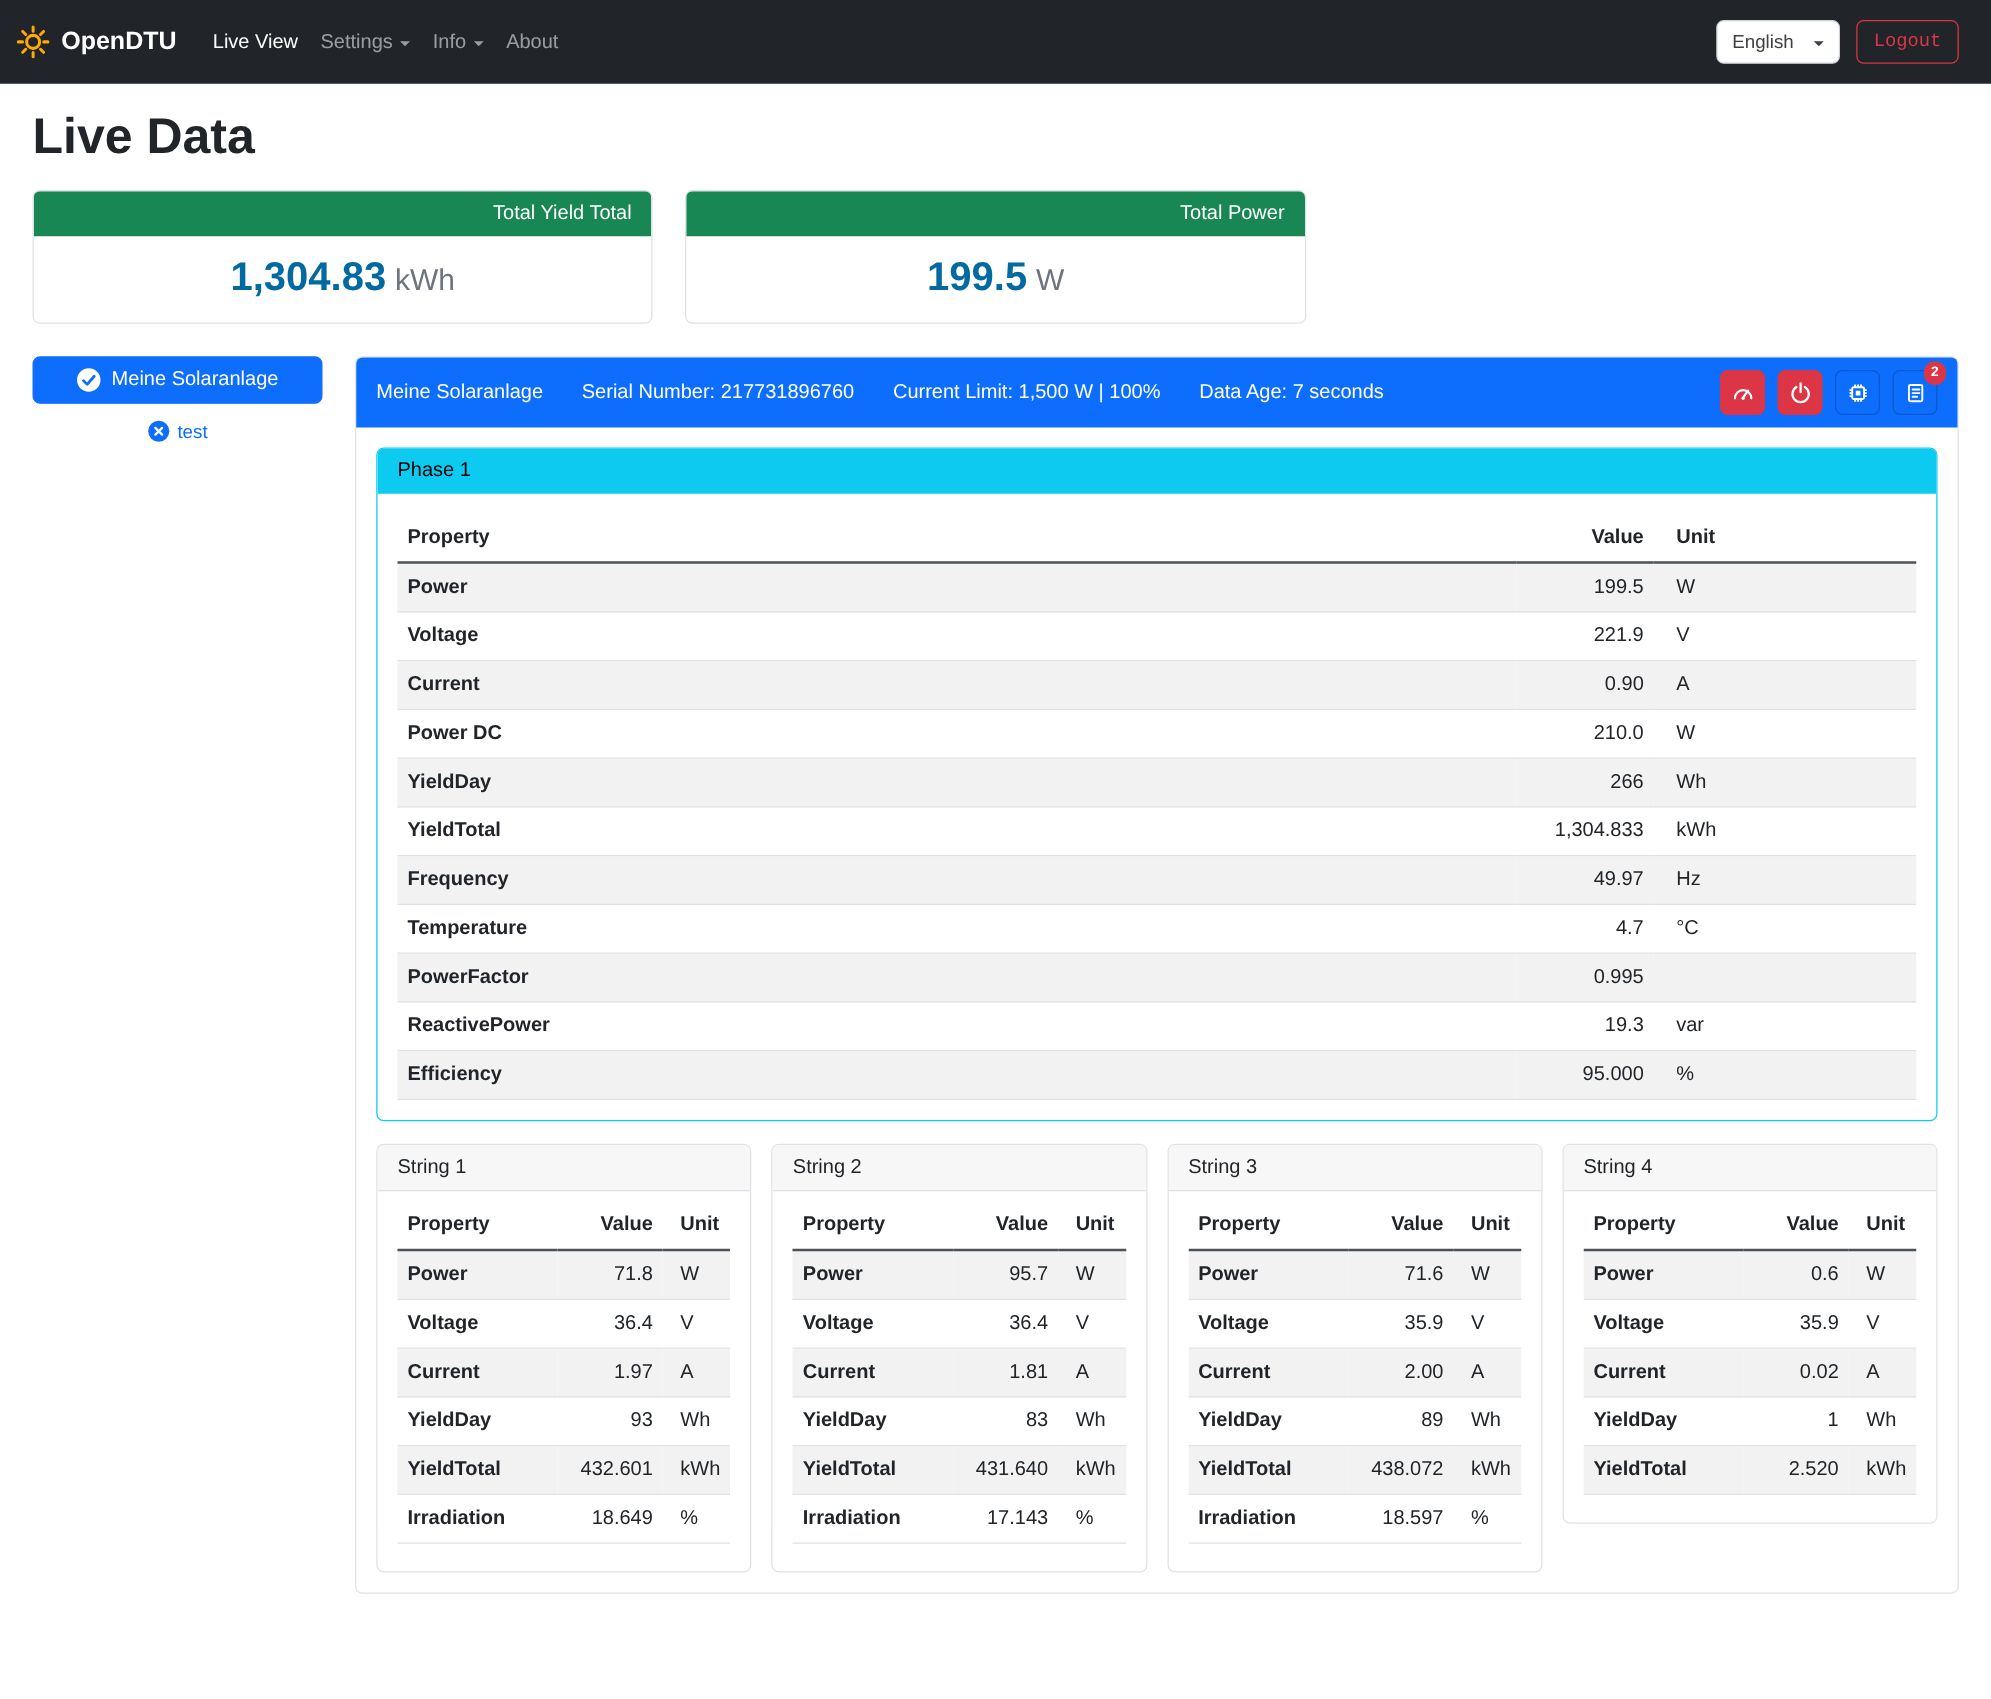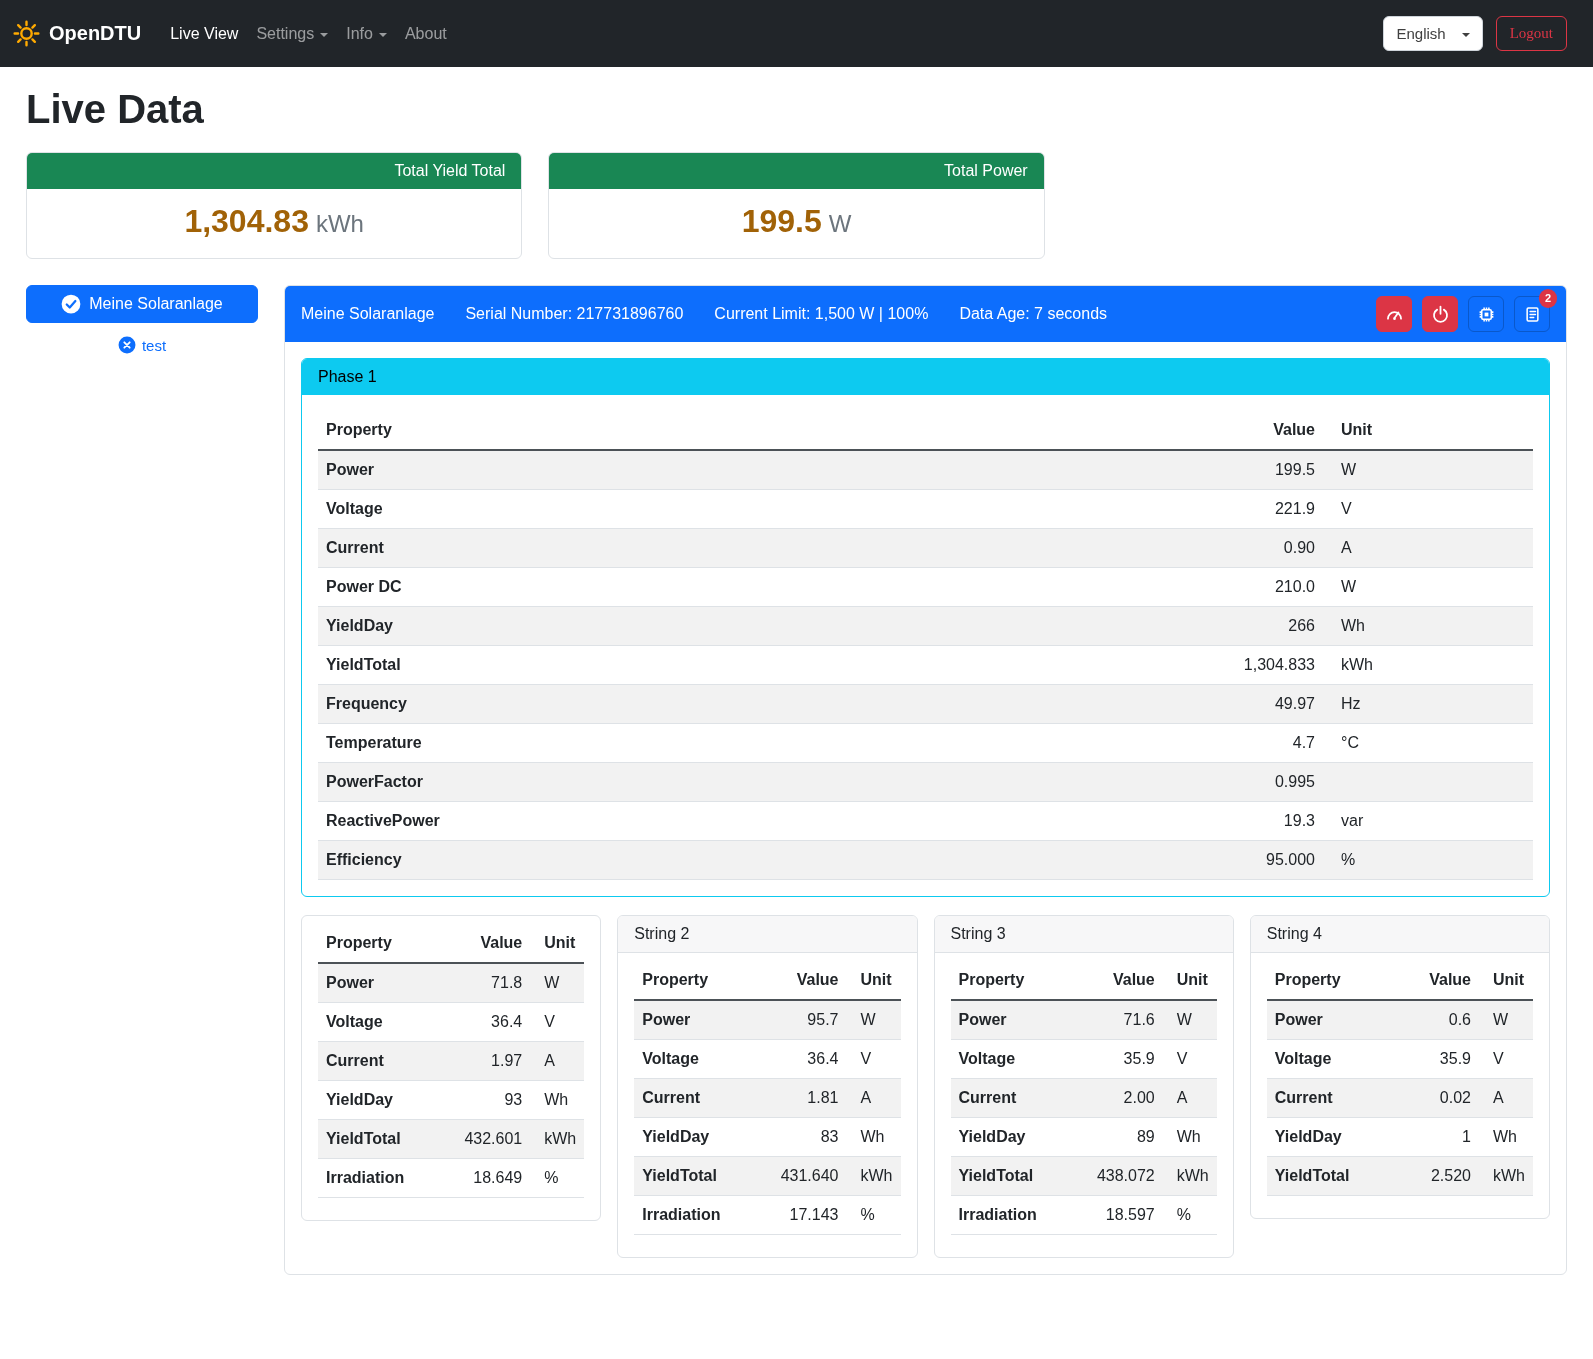--- a/index.html
+++ b/index.html
@@ -8,32 +8,32 @@
 
   
   .navbar { background: #212529; height: 67px; display: flex; align-items: center; justify-content: space-between; padding: 8px 26px 8px 12px; }
   .nav-left { display: flex; align-items: center; }
   .brand { display: flex; align-items: center; gap: 8px; color: #fff; font-size: 20px; font-weight: 700; margin-right: 20px; cursor: pointer; }
   .nav-link { color: rgba(255,255,255,.55); font-size: 16px; padding: 8px 9px; cursor: pointer; display: flex; align-items: center; gap: 6px; }
   .nav-link.active { color: #fff; }
   .caret { width: 0; height: 0; border-left: 4px solid transparent; border-right: 4px solid transparent; border-top: 4.5px solid currentColor; display: inline-block; margin-top: 2px; }
   .nav-right { display: flex; gap: 13px; align-items: center; }
   .lang-btn { background: #fff; border: 1px solid #ced4da; border-radius: 6px; padding: 8px 12px; font-size: 15px; display: flex; align-items: center; gap: 16px; color: #404040; cursor: pointer; font-family: inherit; }
-  .logout-btn { background: transparent; border: 1px solid #dc3545; color: #dc3545; border-radius: 6px; padding: 8px 13px; font-size: 15px; cursor: pointer; font-family: Liberation Serif, serif; }
+  .logout-btn { background: transparent; border: 1px solid #dc3545; color: #dc3545; border-radius: 6px; padding: 8px 13px; font-size: 15px; cursor: pointer; font-family: Liberation Mono, monospace; }
 
   
   main { padding: 0 26px 26px; }
   .page-title { font-size: 40px; font-weight: 600; margin: 20px 0 20px; }
 
   
   .summary-row { display: grid; grid-template-columns: repeat(3, 1fr); gap: 26px; margin-bottom: 26px; }
   .summary-card { border: 1px solid #dee2e6; border-radius: 6px; overflow: hidden; background: #fff; }
   .summary-card-header { background: #198754; color: #fff; padding: 9px 16px; font-size: 16px; text-align: right; }
   .summary-card-body { padding: 14px 16px 18px; text-align: center; }
-  .summary-value { font-size: 32px; font-weight: 600; color: #a16207; }
+  .summary-value { font-size: 32px; font-weight: 600; color: #0369a1; }
   .summary-unit { font-size: 24px; color: #6c757d; font-weight: 500; margin-left: 7px; }
 
   
   .content-row { display: flex; gap: 26px; align-items: flex-start; }
   .sidebar { width: 232px; flex: none; display: flex; flex-direction: column; align-items: center; gap: 13px; }
   .inverter-btn { width: 100%; background: #0d6efd; color: #fff; border: 1px solid #0d6efd; border-radius: 6px; padding: 8px 12px; font-size: 16px; display: flex; align-items: center; justify-content: center; gap: 8px; cursor: pointer; font-family: inherit; }
   .sidebar-test { display: flex; align-items: center; gap: 6px; color: #0d6efd; font-size: 15px; cursor: pointer; }
 
   
   .inverter-panel { flex: 1; border: 1px solid #dee2e6; border-radius: 6px; background: #fff; }
@@ -244,20 +244,21 @@
                   <td class="col-unit">%</td>
                 </tr>
                 </tbody>
             </table>
           </div>
         </div>
 
         <div class="strings-row">
 
           <div class="string-card">
+            <div class="string-card-header">String 1</div>
             <div class="string-card-body">
               <table class="data-table string-table">
                 <thead>
                   <tr>
                     <th>Property</th>
                     <th class="col-val">Value</th>
                     <th class="col-unit">Unit</th>
                   </tr>
                 </thead>
                 <tbody>

